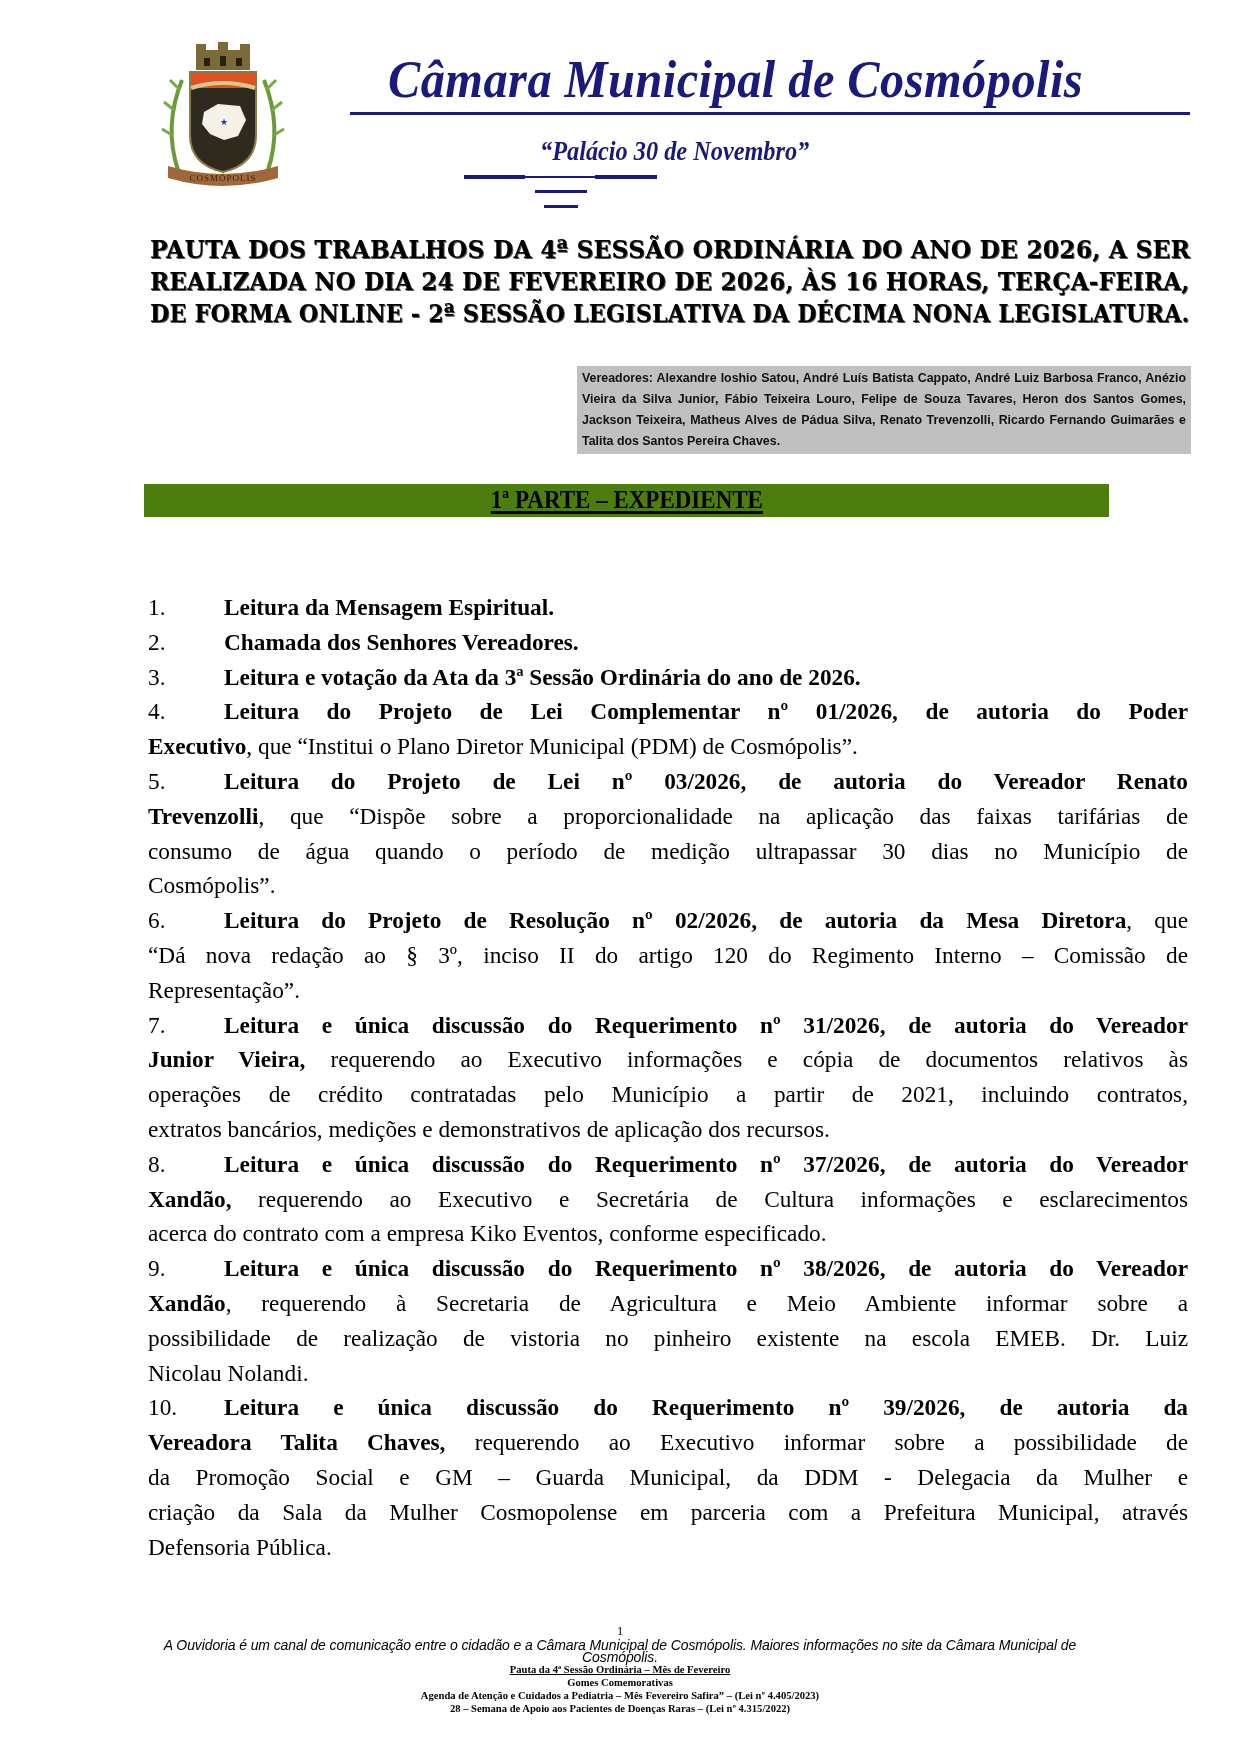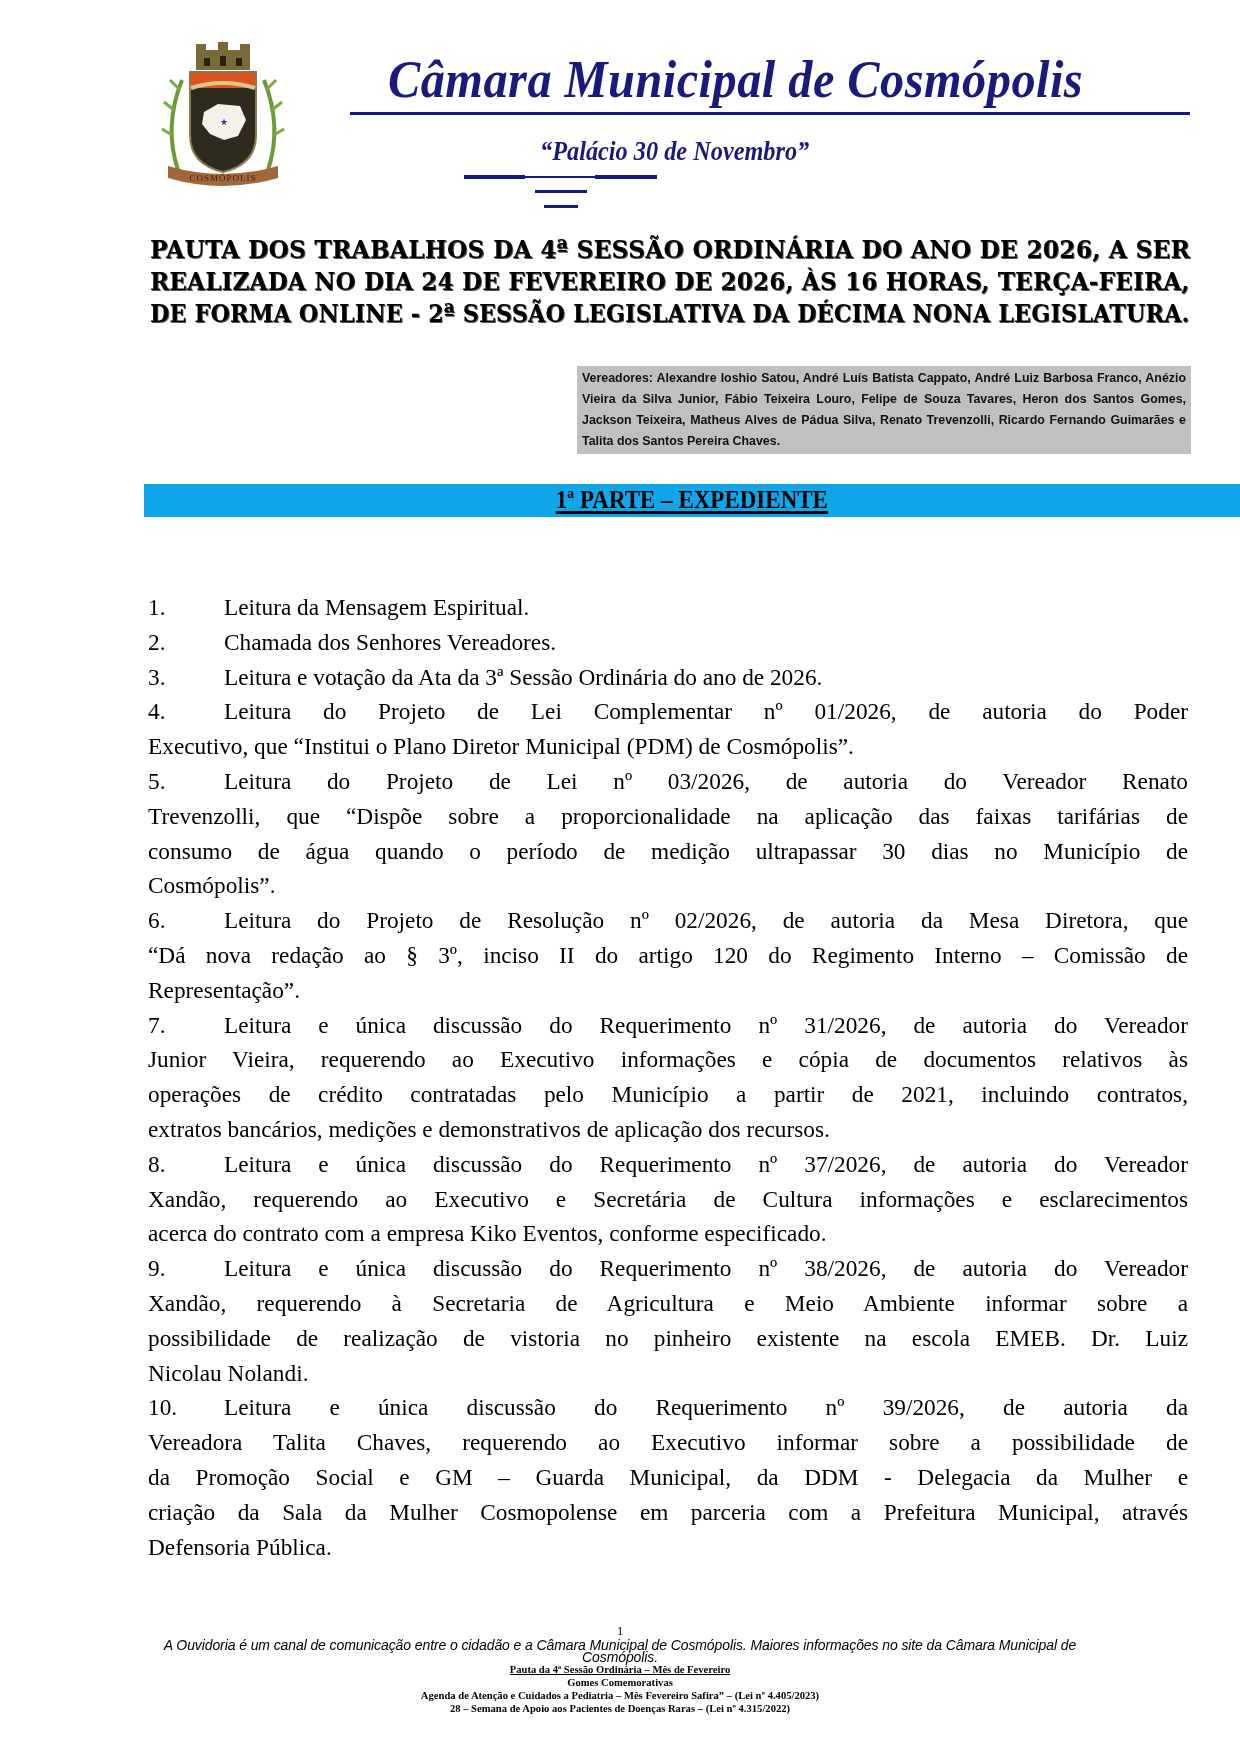--- a/index.html
+++ b/index.html
@@ -19,30 +19,30 @@
   #deco3 { left:544px; top:205px; width:34px; height:3px; }
 
   
   #heading { left:150px; top:234px; width:1040px; font-family:"DejaVu Serif", serif; font-weight:bold; font-size:24.5px; line-height:32px; text-transform:uppercase; text-align:justify; text-align-last:left; letter-spacing:0.2px; text-shadow:1px 1px 0 #555; }
   #heading .line { display:block; white-space:nowrap; }
 
   
   #councilmen { left:577px; top:366px; width:614px; background:#c0c0c0; padding:2px 5px; box-sizing:border-box; font-family:"Liberation Sans", sans-serif; font-weight:bold; font-size:12.4px; line-height:21px; text-align:justify; text-align-last:left; color:#111; }
 
   
-  #section-bar { left:144px; top:484px; width:1096px; height:33px; background:#0ea5e9; text-align:center; }
+  #section-bar { left:144px; top:484px; width:965px; height:33px; background:#4d7c0f; text-align:center; }
   #section-title { display:inline-block; margin-top:2px; font-weight:bold; font-size:25px; text-decoration:underline; text-decoration-thickness:3px; text-underline-offset:3px; transform:scaleX(0.92); }
 
   
   #items { left:148px; top:590px; width:1040px; font-size:23.3px; line-height:34.8px; text-align:justify; }
   .item { display:block; }
   .item-line { display:block; text-align:justify; text-align-last:justify; white-space:nowrap; }
   .item-line.last { text-align-last:left; }
   .num { display:inline-block; width:76px; }
-  b { font-weight:normal; }
+  b { font-weight:bold; }
 
   
   #footer { left:150px; top:1624px; width:940px; text-align:center; }
   #page-num { font-size:12.5px; line-height:15px; }
   #ouvidoria { font-family:"Liberation Sans", sans-serif; font-style:italic; font-size:14px; line-height:12px; letter-spacing:-0.1px; }
   .fline { font-size:10.6px; line-height:13px; font-weight:bold; }
   .fline.u { text-decoration:underline; }
 </style>
 </head>
 <body>

